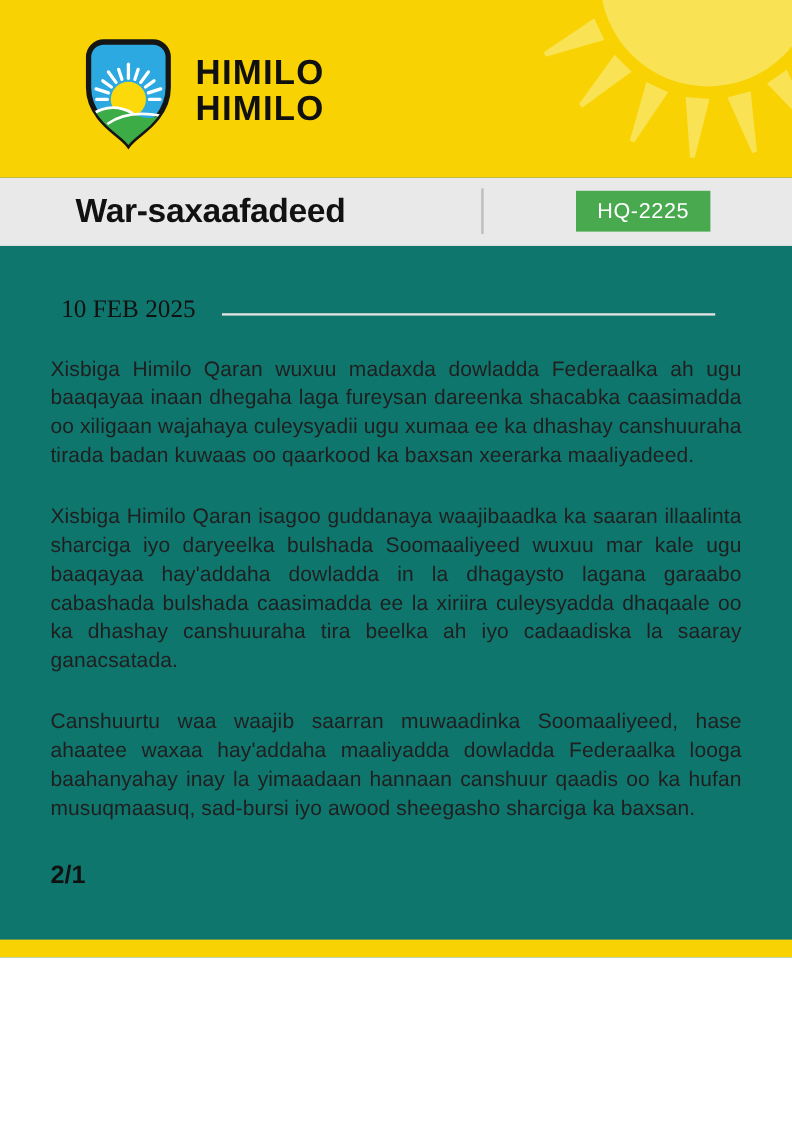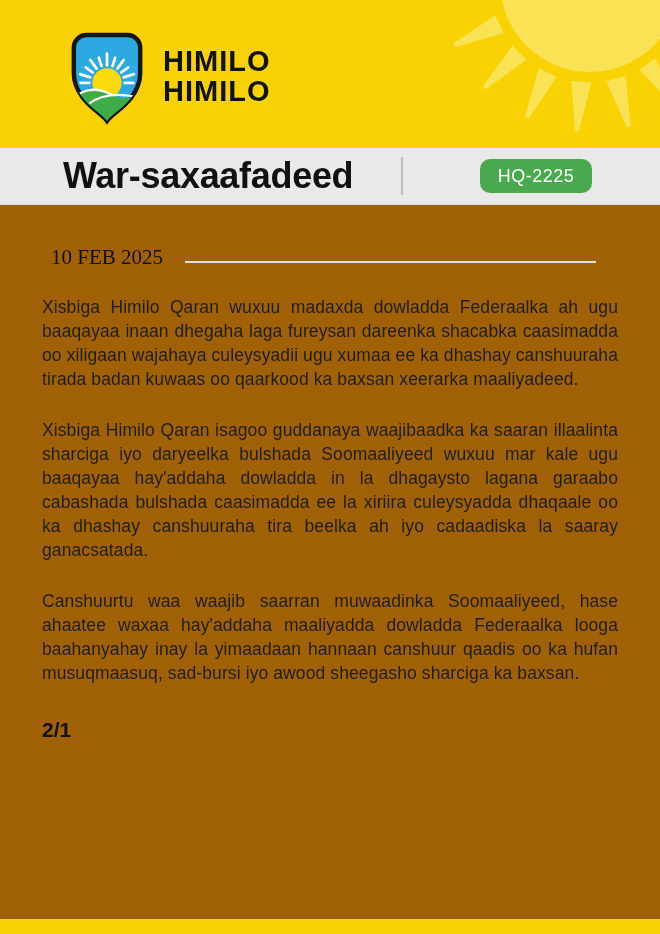--- a/index.html
+++ b/index.html
@@ -9,21 +9,21 @@
     --badge-green:#49A94F;
     --logo-blue:#2BA9E0;
     --logo-green:#3CAC46;
     --logo-sun:#FBD90A;
     --text-dark:#1F1F1F;
   }
   *{margin:0;padding:0;box-sizing:border-box;}
   html,body{background:#fff;}
   body{font-family:"Liberation Sans","DejaVu Sans",sans-serif;}
   .page{
-    position:relative;width:660px;height:934px;background:#a16207;
+    position:relative;width:660px;height:798px;background:#0f766e;
     overflow:hidden;margin:0 auto;
   }
   
   .header{
     position:relative;height:148px;background:var(--brand-yellow);
     overflow:hidden;
   }
   .sunburst{position:absolute;top:0;right:0;display:block;}
   .logo-row{
     position:absolute;left:66px;top:26px;display:flex;align-items:center;
@@ -34,27 +34,27 @@
     letter-spacing:1px;color:#101010;
   }
   
   .titlebar{
     height:57px;background:var(--titlebar-gray);
     display:flex;align-items:center;
     padding:0 68px 0 63px;
     border-bottom:1px solid #dedede;
   }
   .doc-title{
-    font-size:36px;font-weight:bold;color:#111;letter-spacing:-0.3px;
+    font-size:28px;font-weight:bold;color:#111;letter-spacing:-0.3px;
   }
   .titlebar-divider{
     margin-left:auto;width:2px;height:38px;background:#bdbdbd;
   }
   .ref-badge{
-    margin-left:77px;width:112px;height:34px;border-radius:10px;
+    margin-left:77px;width:112px;height:34px;border-radius:0;
     background:var(--badge-green);color:#fff;font-size:18px;
     display:flex;align-items:center;justify-content:center;
     letter-spacing:0.5px;
   }
   
   .doc-body{padding:0 42px;}
   .dateline{
     margin-top:40px;display:flex;align-items:center;
     font-size:21px;color:#111;
   }

